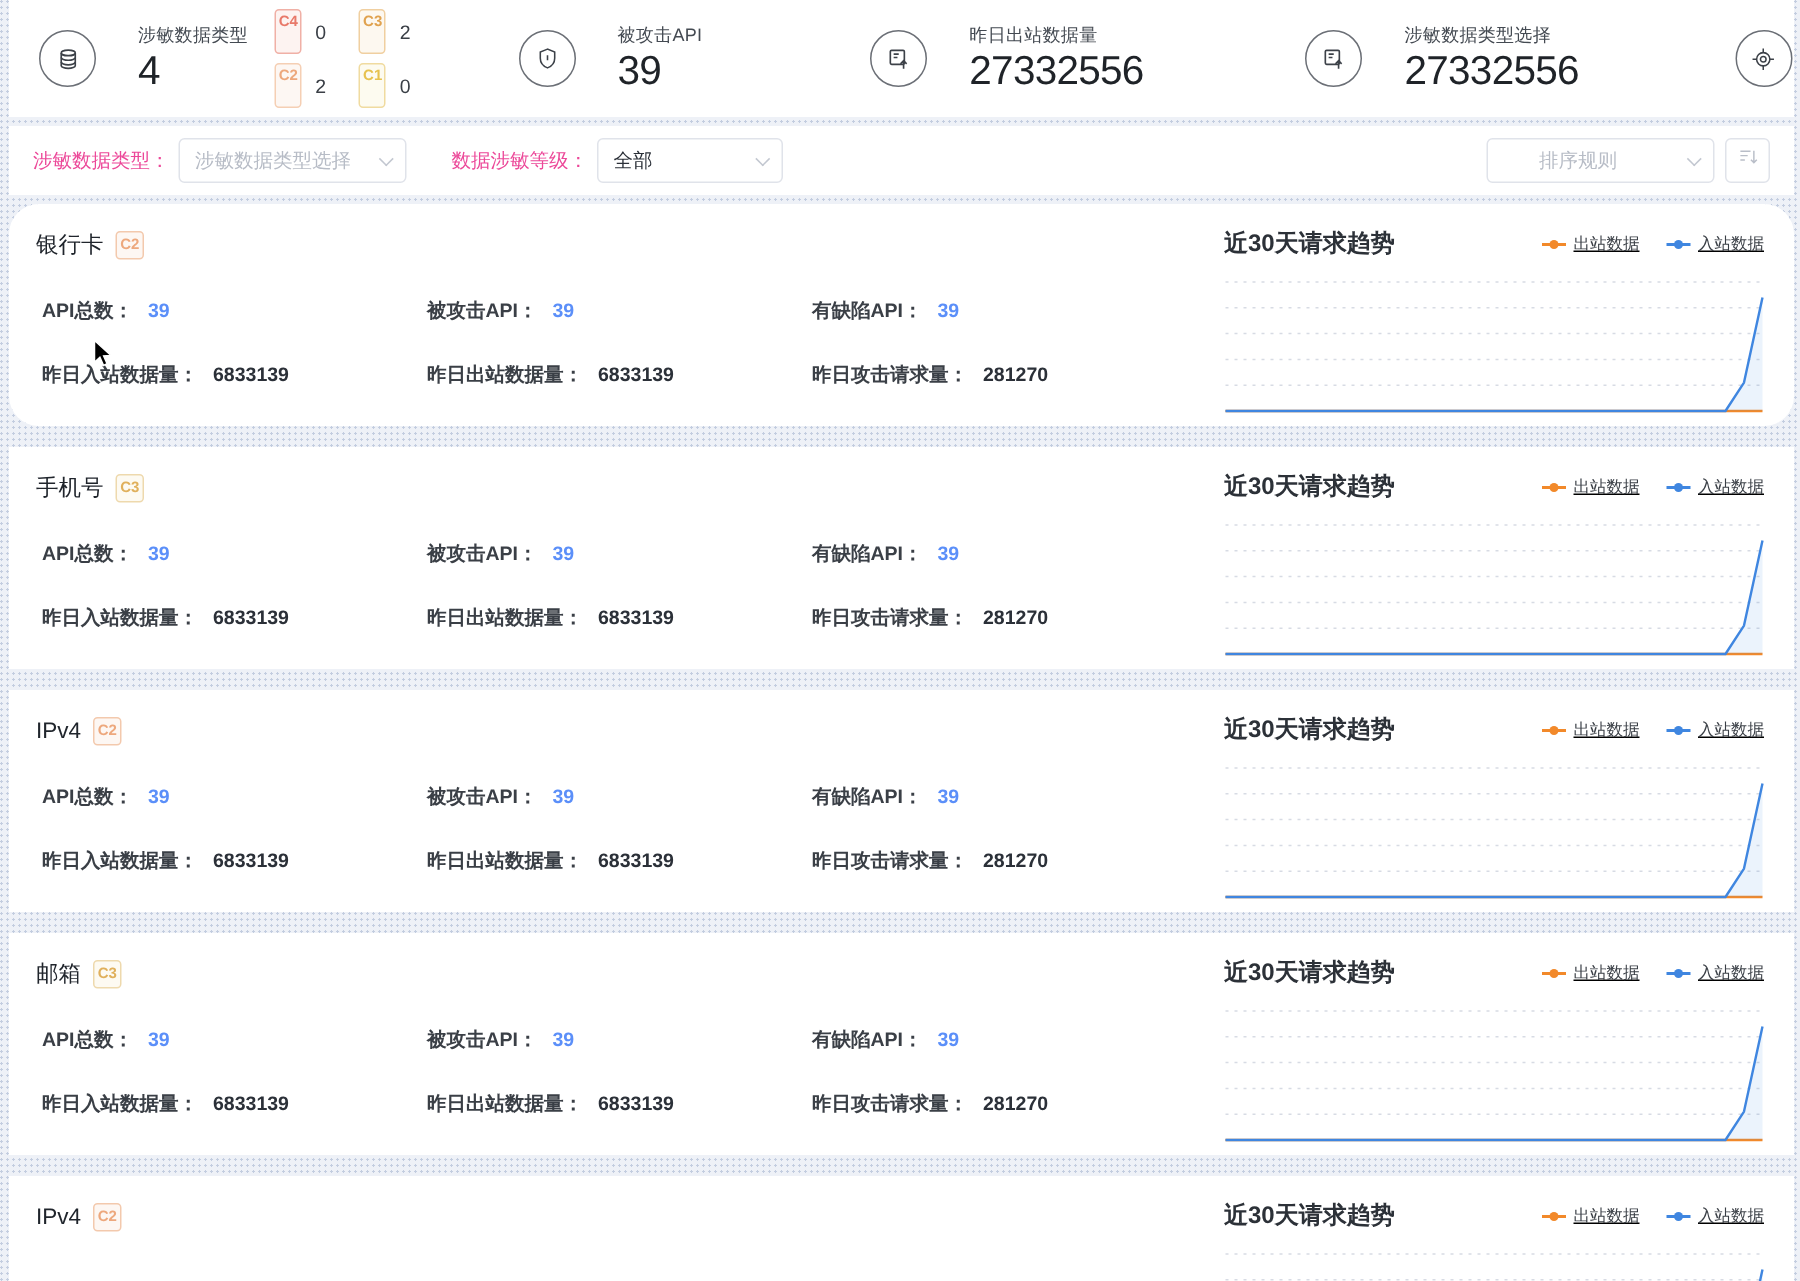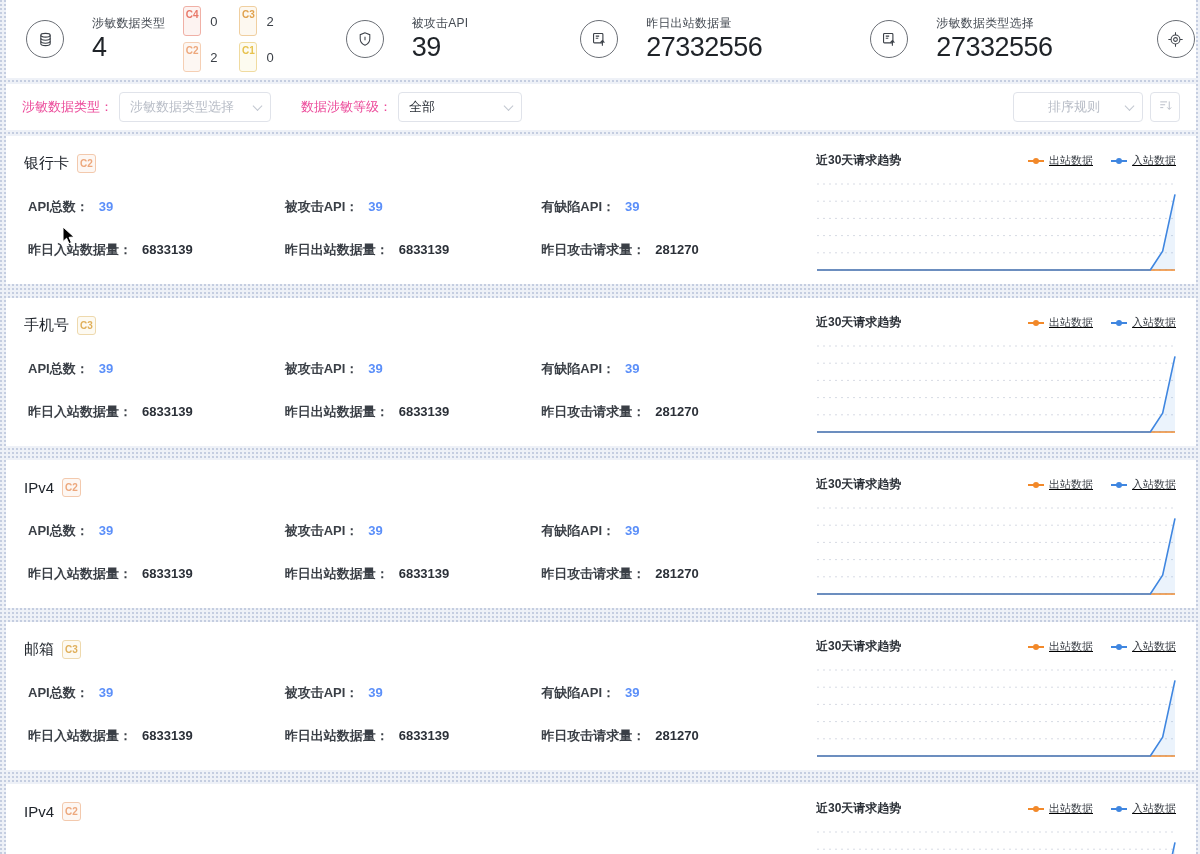--- a/index.html
+++ b/index.html
@@ -101,39 +101,39 @@
     border-right: 1.4px solid #c2c7d0;
     border-bottom: 1.4px solid #c2c7d0;
     transform: translateY(-65%) rotate(45deg);
   }
   #sel-type { width: 152px; margin-right: 30px; }
   #sel-grade { width: 124px; }
   .right-tools {
     margin-left: auto;
     display: flex; align-items: center; gap: 7px;
   }
-  #sel-sort { width: 130px; color: #b7bcc6; padding-left: 34px; }
+  #sel-sort { width: 152px; color: #b7bcc6; padding-left: 34px; }
   .sort-btn {
     width: 30px; height: 30px;
     border: 1px solid #e0e3ea; border-radius: 4px;
     background: #fff;
     display: flex; align-items: center; justify-content: center;
     color: #b9bec8;
   }
 
   
   .cards { margin-left: 6px; width: 1190px; }
   .card {
     background: #fff;
     height: 148px;
     margin-top: 14px;
     position: relative;
     padding: 18px 20px 0 18px;
   }
-  .card:first-child { margin-top: 6px; }
+  .card:first-child { margin-top: 6px; border-radius: 20px; }
   .card-head { display: flex; align-items: center; gap: 8px; }
   .card-title { font-size: 15px; color: #20252c; font-weight: 400; }
   .card-tag {
     width: 19px; height: 19px; border-radius: 3px;
     border: 1px solid;
     font-size: 10px; line-height: 17px; text-align: center; font-weight: 700;
   }
 
   .metrics {
     position: absolute;
@@ -153,21 +153,21 @@
   .metric .v { color: #2b3038; margin-left: 10px; }
   .metric .v.link { color: #5b8ff9; }
 
   
   .chart-block {
     position: absolute;
     right: 20px; top: 16px;
     width: 360px;
   }
   .chart-head { display: flex; align-items: center; }
-  .chart-title { font-size: 12px; color: #2c3138; font-weight: 700; }
+  .chart-title { font-size: 16px; color: #2c3138; font-weight: 700; }
   .legend { margin-left: auto; display: flex; gap: 18px; }
   .legend-item { display: flex; align-items: center; gap: 5px; text-decoration: underline; }
   .legend-line { width: 16px; height: 2px; position: relative; }
   .legend-line::after {
     content: ""; position: absolute; left: 50%; top: 50%;
     width: 6px; height: 6px; border-radius: 50%;
     transform: translate(-50%,-50%);
     background: inherit;
   }
   .legend-txt { font-size: 11px; color: #3a3f46; white-space: nowrap; }

